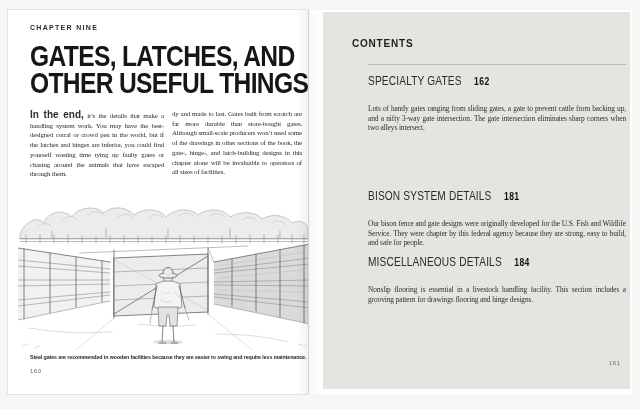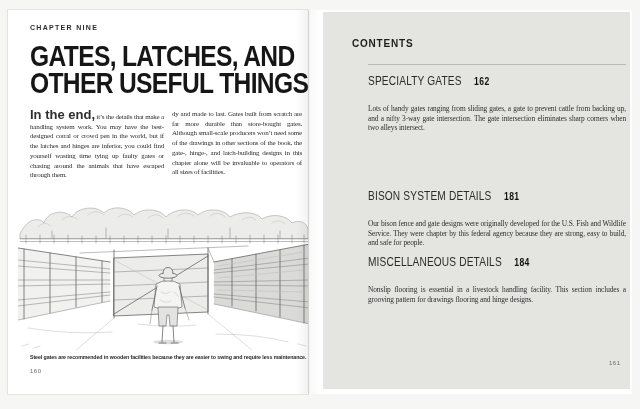--- a/index.html
+++ b/index.html
@@ -31,21 +31,21 @@
   .bodycol{
     position:absolute;top:100px;
     font-family:"Liberation Serif",serif;
     font-size:7px;line-height:9.7px;letter-spacing:-0.2px;
     color:#2e2e2e;text-align:justify;
   }
   .col1{left:22px;width:134px;}
   .col2{left:164px;width:130px;}
   .opener{
     font-family:"Liberation Sans",sans-serif;
-    font-weight:bold;font-size:13px;letter-spacing:0;
+    font-weight:bold;font-size:10px;letter-spacing:0;
   }
   .para2{margin-top:0;text-indent:8px;}
   .illustration{
     position:absolute;left:10px;top:190px;width:292px;height:150px;
   }
   .caption{
     position:absolute;left:22px;top:344px;width:286px;
     font-size:6px;font-weight:bold;color:#1f1f1f;
     letter-spacing:-0.1px;white-space:nowrap;
     transform:scaleX(0.88);transform-origin:left top;

